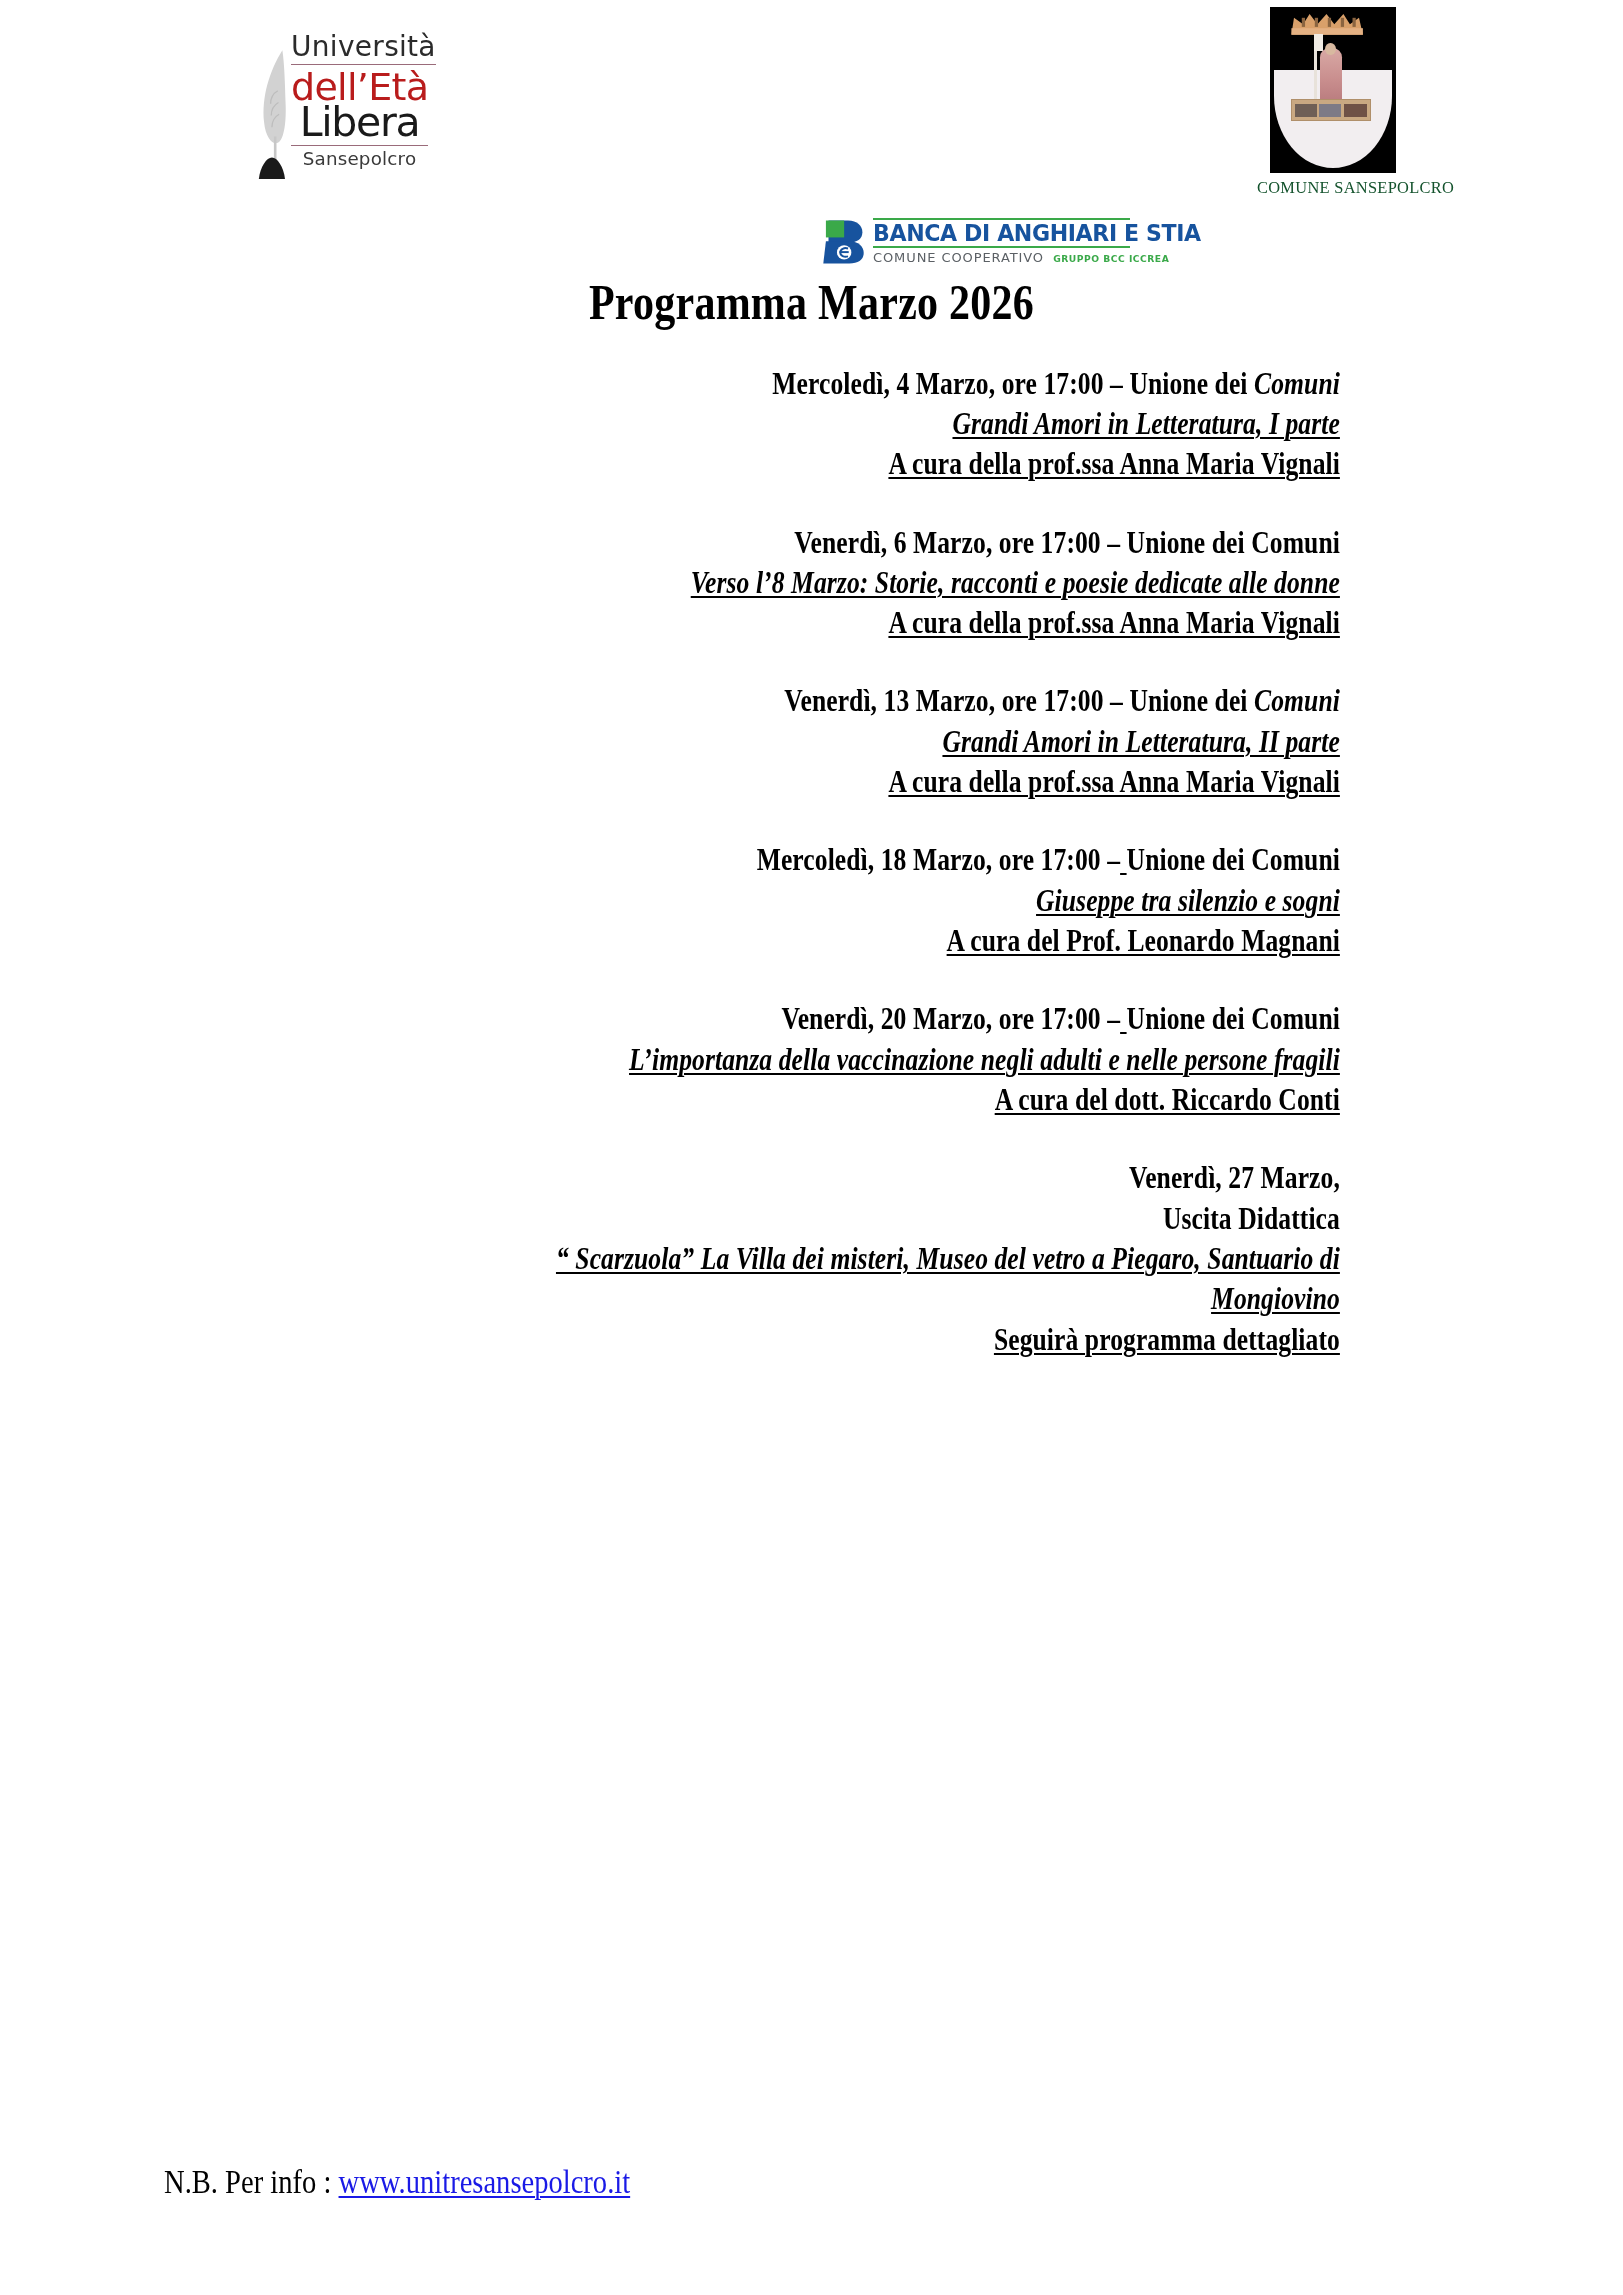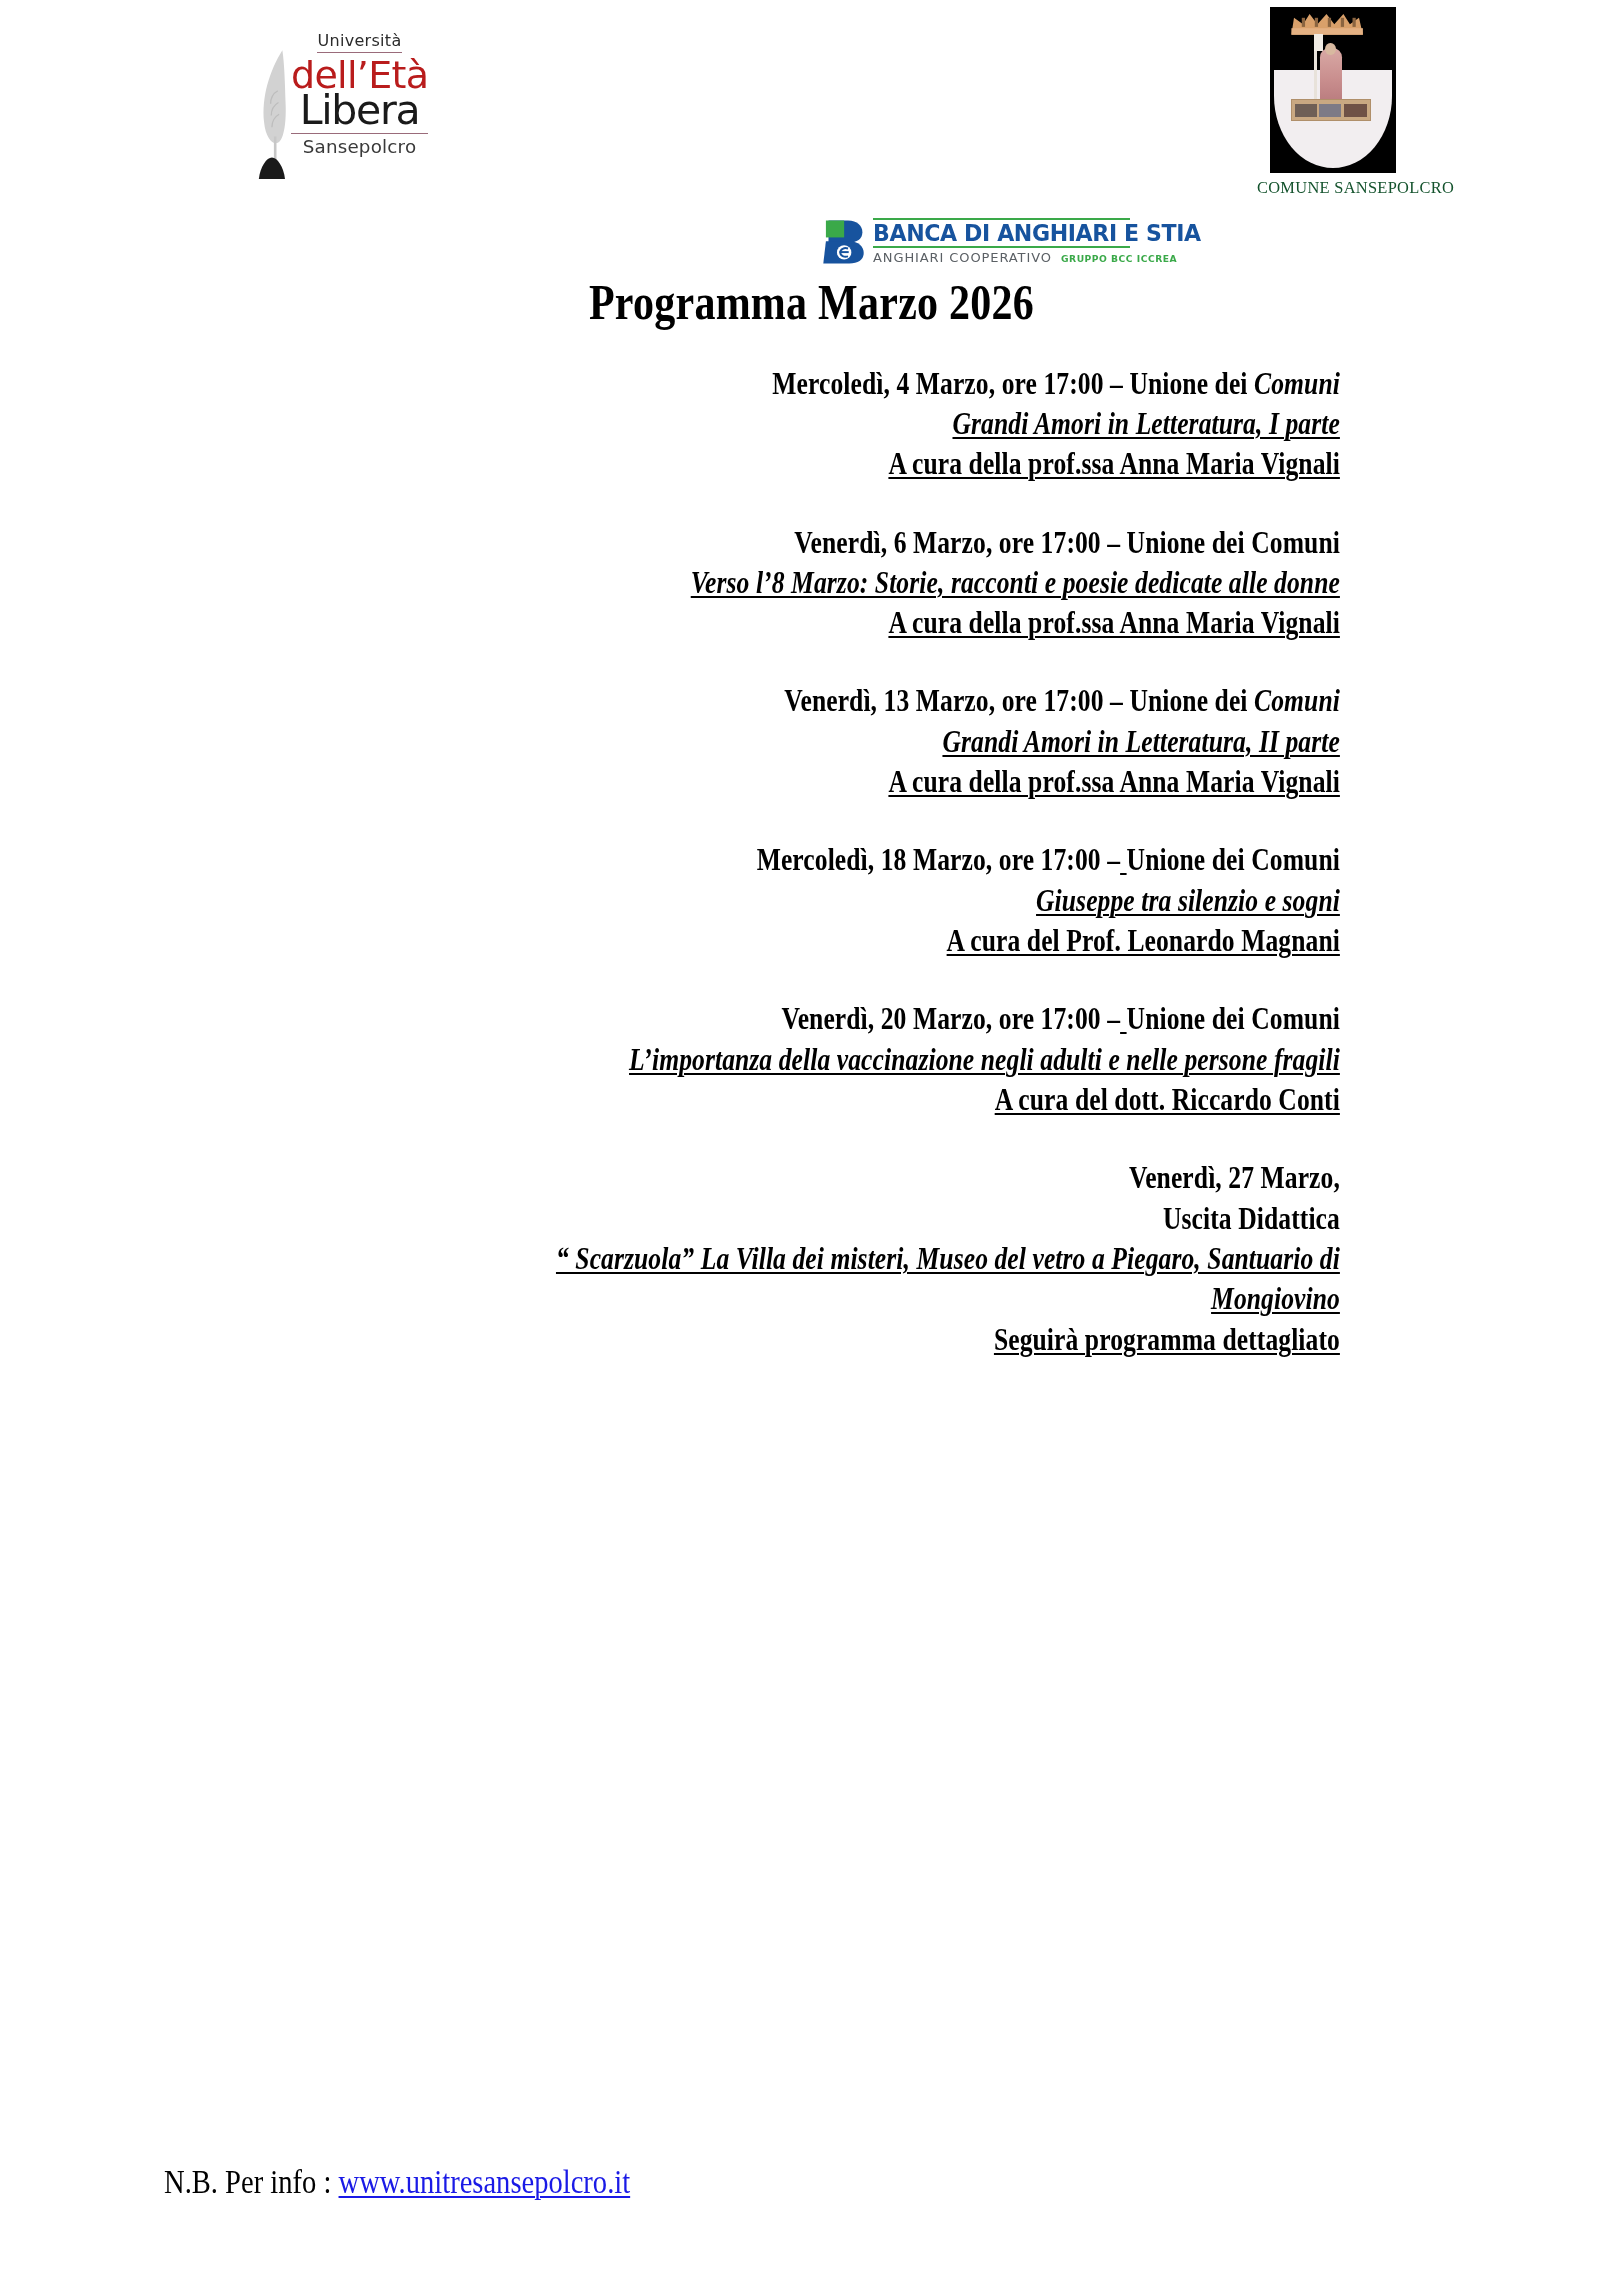--- a/index.html
+++ b/index.html
@@ -48,21 +48,21 @@
   .unitre-text {
     position: absolute;
     left: 39px;
     top: 0;
     width: 137px;
     text-align: center;
     font-family: "DejaVu Sans", "Liberation Sans", sans-serif;
     line-height: 1;
   }
   .u-line-1 {
-    font-size: 16px;
+    font-size: 28px;
     letter-spacing: 0.3px;
     color: #2b2b2b;
     padding-bottom: 2.6px;
     border-bottom: 1.3px solid #9a6b7a;
     display: inline-block;
   }
   .u-line-2 {
     font-size: 38px;
     color: #b91c1c;
     display: block;
@@ -338,21 +338,21 @@
         <path d="M6 34 H42 C56 34 64 42 64 52 C64 62 56 68 42 68 H2 Z" fill="#17539e"></path>
         <circle cx="34" cy="51" r="11" fill="#ffffff"></circle>
         <path d="M40 45 C34 43 28 46 28 51 C28 56 34 59 40 57" stroke="#17539e" stroke-width="3" fill="none"></path>
         <rect x="27" y="49" width="14" height="3" fill="#17539e"></rect>
       </svg>
       <div class="bank-text">
         <div class="bank-rule"></div>
         <div class="bank-name">BANCA DI ANGHIARI E STIA</div>
         <div class="bank-rule"></div>
         <div class="bank-sub-row">
-          <span class="bank-sub">ANGHIARI COOPERATIVO</span>
+          <span class="bank-sub">COMUNE COOPERATIVO</span>
           <span class="bank-group">GRUPPO BCC ICCREA</span>
         </div>
       </div>
     </div>
 
     <div class="logo-comune">
       <div class="crest-img">
         <svg class="crest-crown" viewBox="0 0 140 40">
           <path d="M6 38 L10 12 L24 22 L34 6 L46 22 L60 6 L72 22 L86 6 L96 22 L110 12 L116 38 Z" fill="#d9a06a"></path>
           <rect x="6" y="28" width="110" height="10" fill="#e4b183"></rect>

